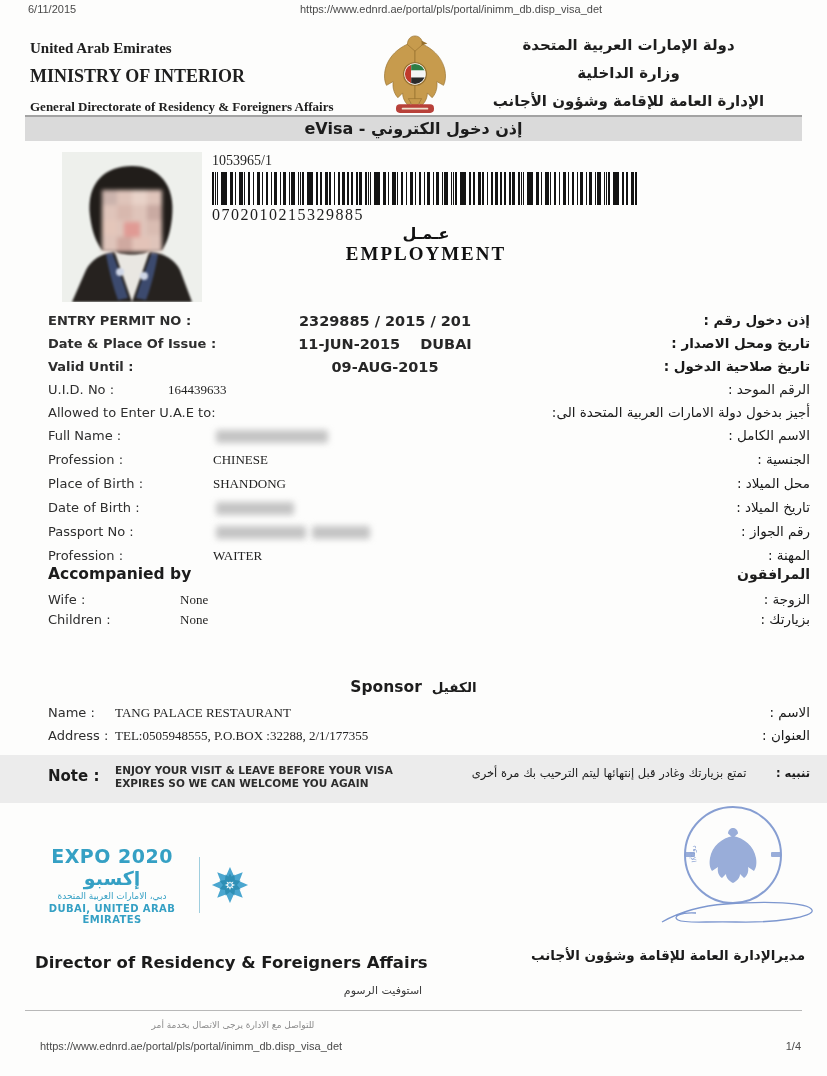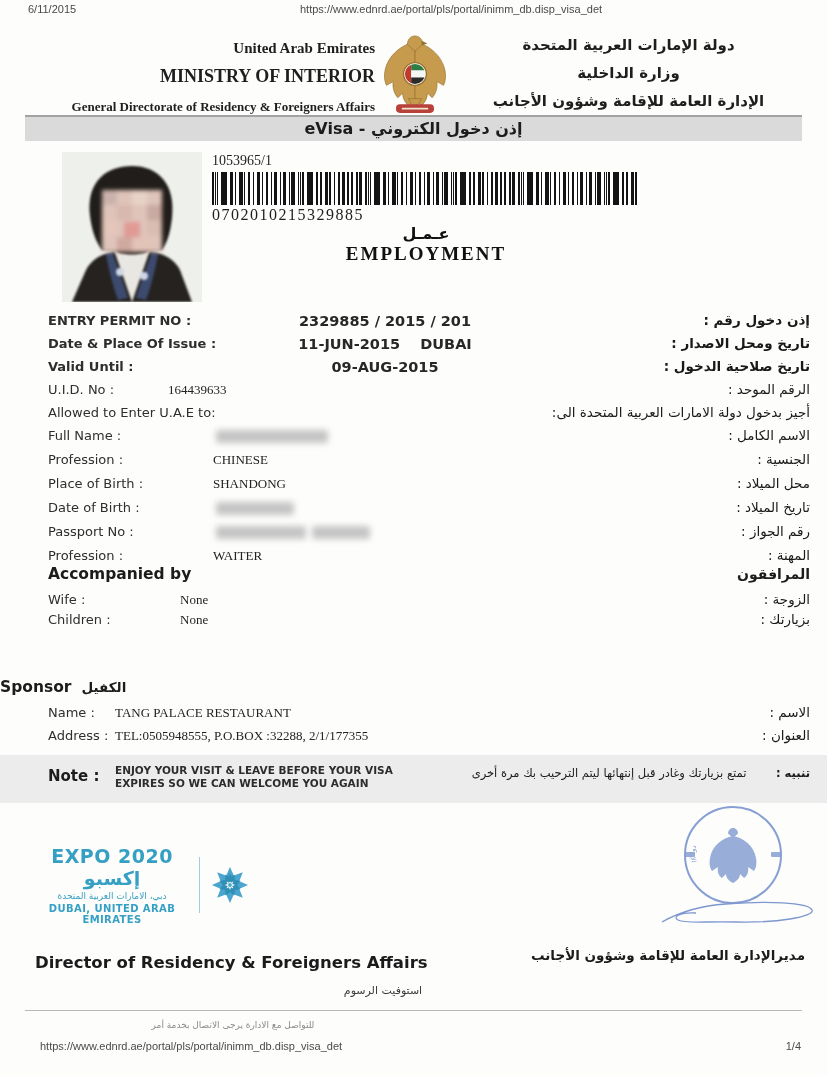--- a/index.html
+++ b/index.html
@@ -7,21 +7,21 @@
   .page{position:relative;width:827px;height:1076px;background:#fdfdfc;color:#2a2a2a;}
 
   
   .tiny{font-size:11px;color:#4a4a4a;font-family:"Liberation Sans",sans-serif;}
   .print-date{position:absolute;left:28px;top:3px;}
   .top-url{position:absolute;left:300px;top:3px;}
   .bottom-url{position:absolute;left:40px;top:1040px;}
   .page-num{position:absolute;right:26px;top:1040px;}
 
   
-  .head-en{position:absolute;left:30px;top:40px;width:345px;text-align:right;
+  .head-en{position:absolute;left:30px;top:40px;width:345px;text-align:left;
            font-family:"Liberation Serif",serif;font-weight:700;color:#1e1e1e;}
   .head-en .l1{font-size:15px;margin-bottom:9px;}
   .head-en .l2{font-size:18px;margin-bottom:12px;}
   .head-en .l3{font-size:13px;}
   .head-ar{position:absolute;left:455px;right:25px;top:36px;text-align:center;direction:rtl;
            font-weight:700;color:#1e1e1e;}
   .head-ar div{font-size:15px;margin-bottom:10px;}
   .emblem{position:absolute;left:377px;top:32px;width:76px;height:82px;}
 
   
@@ -55,21 +55,21 @@
   .vu{left:120px;font-family:"Liberation Serif",serif;font-size:13px;}
   .vs{left:165px;font-family:"Liberation Serif",serif;font-size:13px;}
   .vn{left:132px;font-family:"Liberation Serif",serif;font-size:13px;}
   .vsp{left:67px;font-family:"Liberation Serif",serif;font-size:13px;}
   .arl{position:absolute;right:0;top:-1px;direction:rtl;font-size:13.5px;color:#191919;}
   .blob{position:absolute;top:2px;height:13px;background:#c4c4c4;filter:blur(3px);border-radius:2px;}
 
   .sec-title{position:absolute;left:48px;font-weight:700;font-size:15.5px;color:#1c1c1c;}
   .sec-title-ar{position:absolute;right:17px;direction:rtl;font-weight:700;font-size:14px;color:#1c1c1c;}
 
-  .sponsor-head{position:absolute;left:0;right:0;top:678px;display:flex;justify-content:flex-start;gap:10px;align-items:baseline;}
+  .sponsor-head{position:absolute;left:0;right:0;top:678px;display:flex;justify-content:center;gap:10px;align-items:baseline;}
   .sponsor-head .en{font-weight:700;font-size:15.5px;color:#1c1c1c;}
   .sponsor-head .ar{font-weight:700;font-size:13.5px;color:#1c1c1c;}
 
   
   .note{position:absolute;left:0;right:0;top:755px;height:48px;background:#ececec;}
   .note-label{position:absolute;left:48px;top:12px;font-weight:700;font-size:15px;color:#1c1c1c;}
   .note-text{position:absolute;left:115px;top:9px;width:310px;font-weight:700;font-size:10.5px;
              line-height:13px;color:#2c2c2c;}
   .note-ar{position:absolute;right:17px;top:11px;direction:rtl;font-size:11.5px;color:#1c1c1c;width:390px;}
   .note-ar .nl{font-weight:700;margin-left:26px;}

